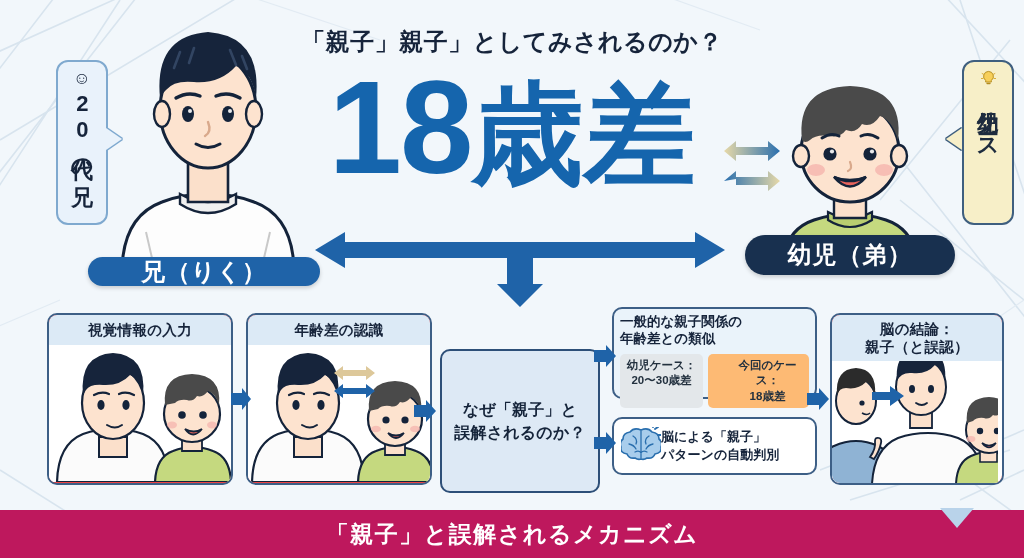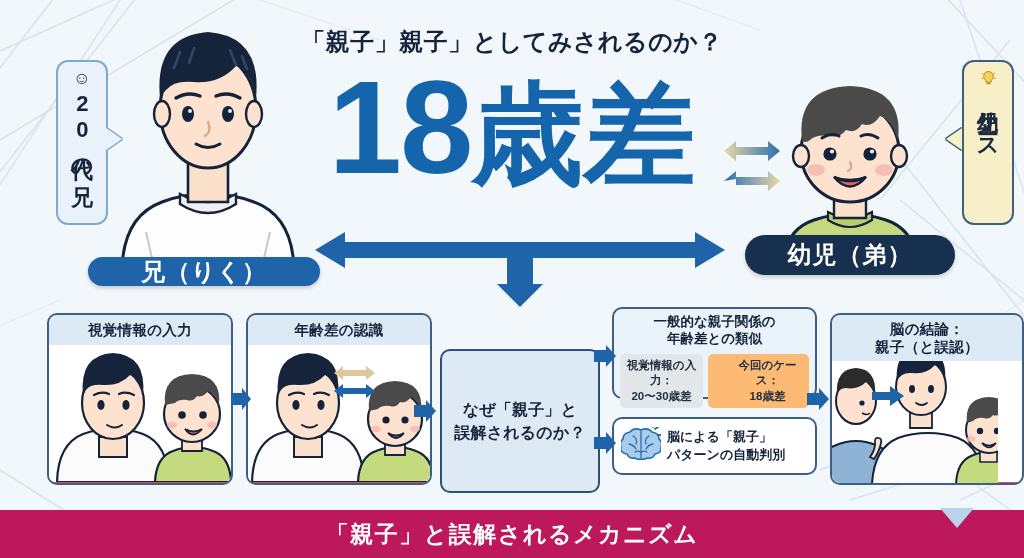--- a/index.html
+++ b/index.html
@@ -69,52 +69,52 @@
     position:absolute;z-index:7;background:#ef4444;border:2px solid #3d5f86;
     border-radius:10px;box-sizing:border-box;overflow:hidden;
   }
   .flowbox .fhead{
     background:#dceaf6;color:#16243b;font-weight:bold;text-align:center;
     font-size:14.5px;line-height:1.25;padding:6px 2px;letter-spacing:.3px;
   }
   .flowbox .fbody{position:relative;height:calc(100% - 33px);background:#fff;}
   .box1{left:47px;top:313px;width:186px;height:172px;}
   .box2{left:246px;top:313px;width:186px;height:172px;}
-  .box4{left:830px;top:313px;width:194px;height:172px;}
+  .box4{left:830px;top:313px;width:174px;height:172px;}
   .box4 .fhead{padding:5px 2px;}
   .box4 .fbody{height:calc(100% - 47px);}
 
   .qbox{
     position:absolute;left:440px;top:349px;width:160px;height:144px;z-index:7;
     background:#dde9f5;border:2px solid #2d4f78;border-radius:10px;
     display:flex;align-items:center;justify-content:center;text-align:center;
     font-size:16px;font-weight:bold;color:#15243a;line-height:1.45;letter-spacing:.2px;
     box-sizing:border-box;padding:4px;
   }
 
   .cmpbox{
     position:absolute;left:612px;top:307px;width:205px;height:92px;z-index:7;
     background:#eaf3fa;border:2px solid #3d5f86;border-radius:10px;box-sizing:border-box;
     padding:5px 6px;
   }
   .cmpbox .ctitle{
-    font-size:13.5px;font-weight:bold;color:#16243b;text-align:center;line-height:1.25;
+    font-size:13.5px;font-weight:bold;color:#16243b;text-align:left;line-height:1.25;
   }
   .cmprow{display:flex;gap:5px;margin-top:6px;align-items:stretch;}
   .cmpcell{
     flex:1;border-radius:5px;text-align:center;font-size:11.5px;font-weight:bold;
     line-height:1.35;padding:4px 2px;box-sizing:border-box;
   }
   .cmp-gray{background:#e3e7ea;color:#23313f;}
   .cmp-yellow{background:#fdba74;color:#23313f;padding-left:20px;}
 
   .brainbox{
     position:absolute;left:612px;top:417px;width:205px;height:58px;z-index:7;
     background:#fff;border:2px solid #3d5f86;border-radius:10px;box-sizing:border-box;
-    display:flex;align-items:center;gap:6px;padding:4px 7px;
+    display:flex;align-items:center;padding:4px 7px;
   }
   .brainbox .btxt{font-size:13px;font-weight:bold;color:#16243b;line-height:1.35;}
 
   
   .banner{
     position:absolute;left:0;right:0;bottom:0;height:48px;background:#be185d;z-index:10;
     display:flex;align-items:center;justify-content:center;
     color:#fff;font-size:23px;font-weight:bold;letter-spacing:1.5px;
   }
   .notch{
@@ -345,21 +345,21 @@
     </svg>
   <svg class="flowarrow" style="left:594px;top:432px;" width="22" height="22" viewBox="0 0 22 22">
       <path d="M0 5 L12 5 L12 0 L22 11 L12 22 L12 17 L0 17z" fill="#1f63a8"></path>
     </svg>
 
   <div class="cmpbox">
     <div class="ctitle" style="white-space:pre-line;">一般的な親子関係の
 年齢差との類似</div>
     <div class="cmprow">
       <div class="cmpcell cmp-gray">
-        <div>視覚情報の入力：</div>
+        <div>幼児ケース：</div>
         <div>20〜30歳差</div>
       </div>
       <div class="cmpcell cmp-yellow">
         <div>今回のケース：</div>
         <div>18歳差</div>
       </div>
     </div>
   </div>
 
   <div class="brainbox">

